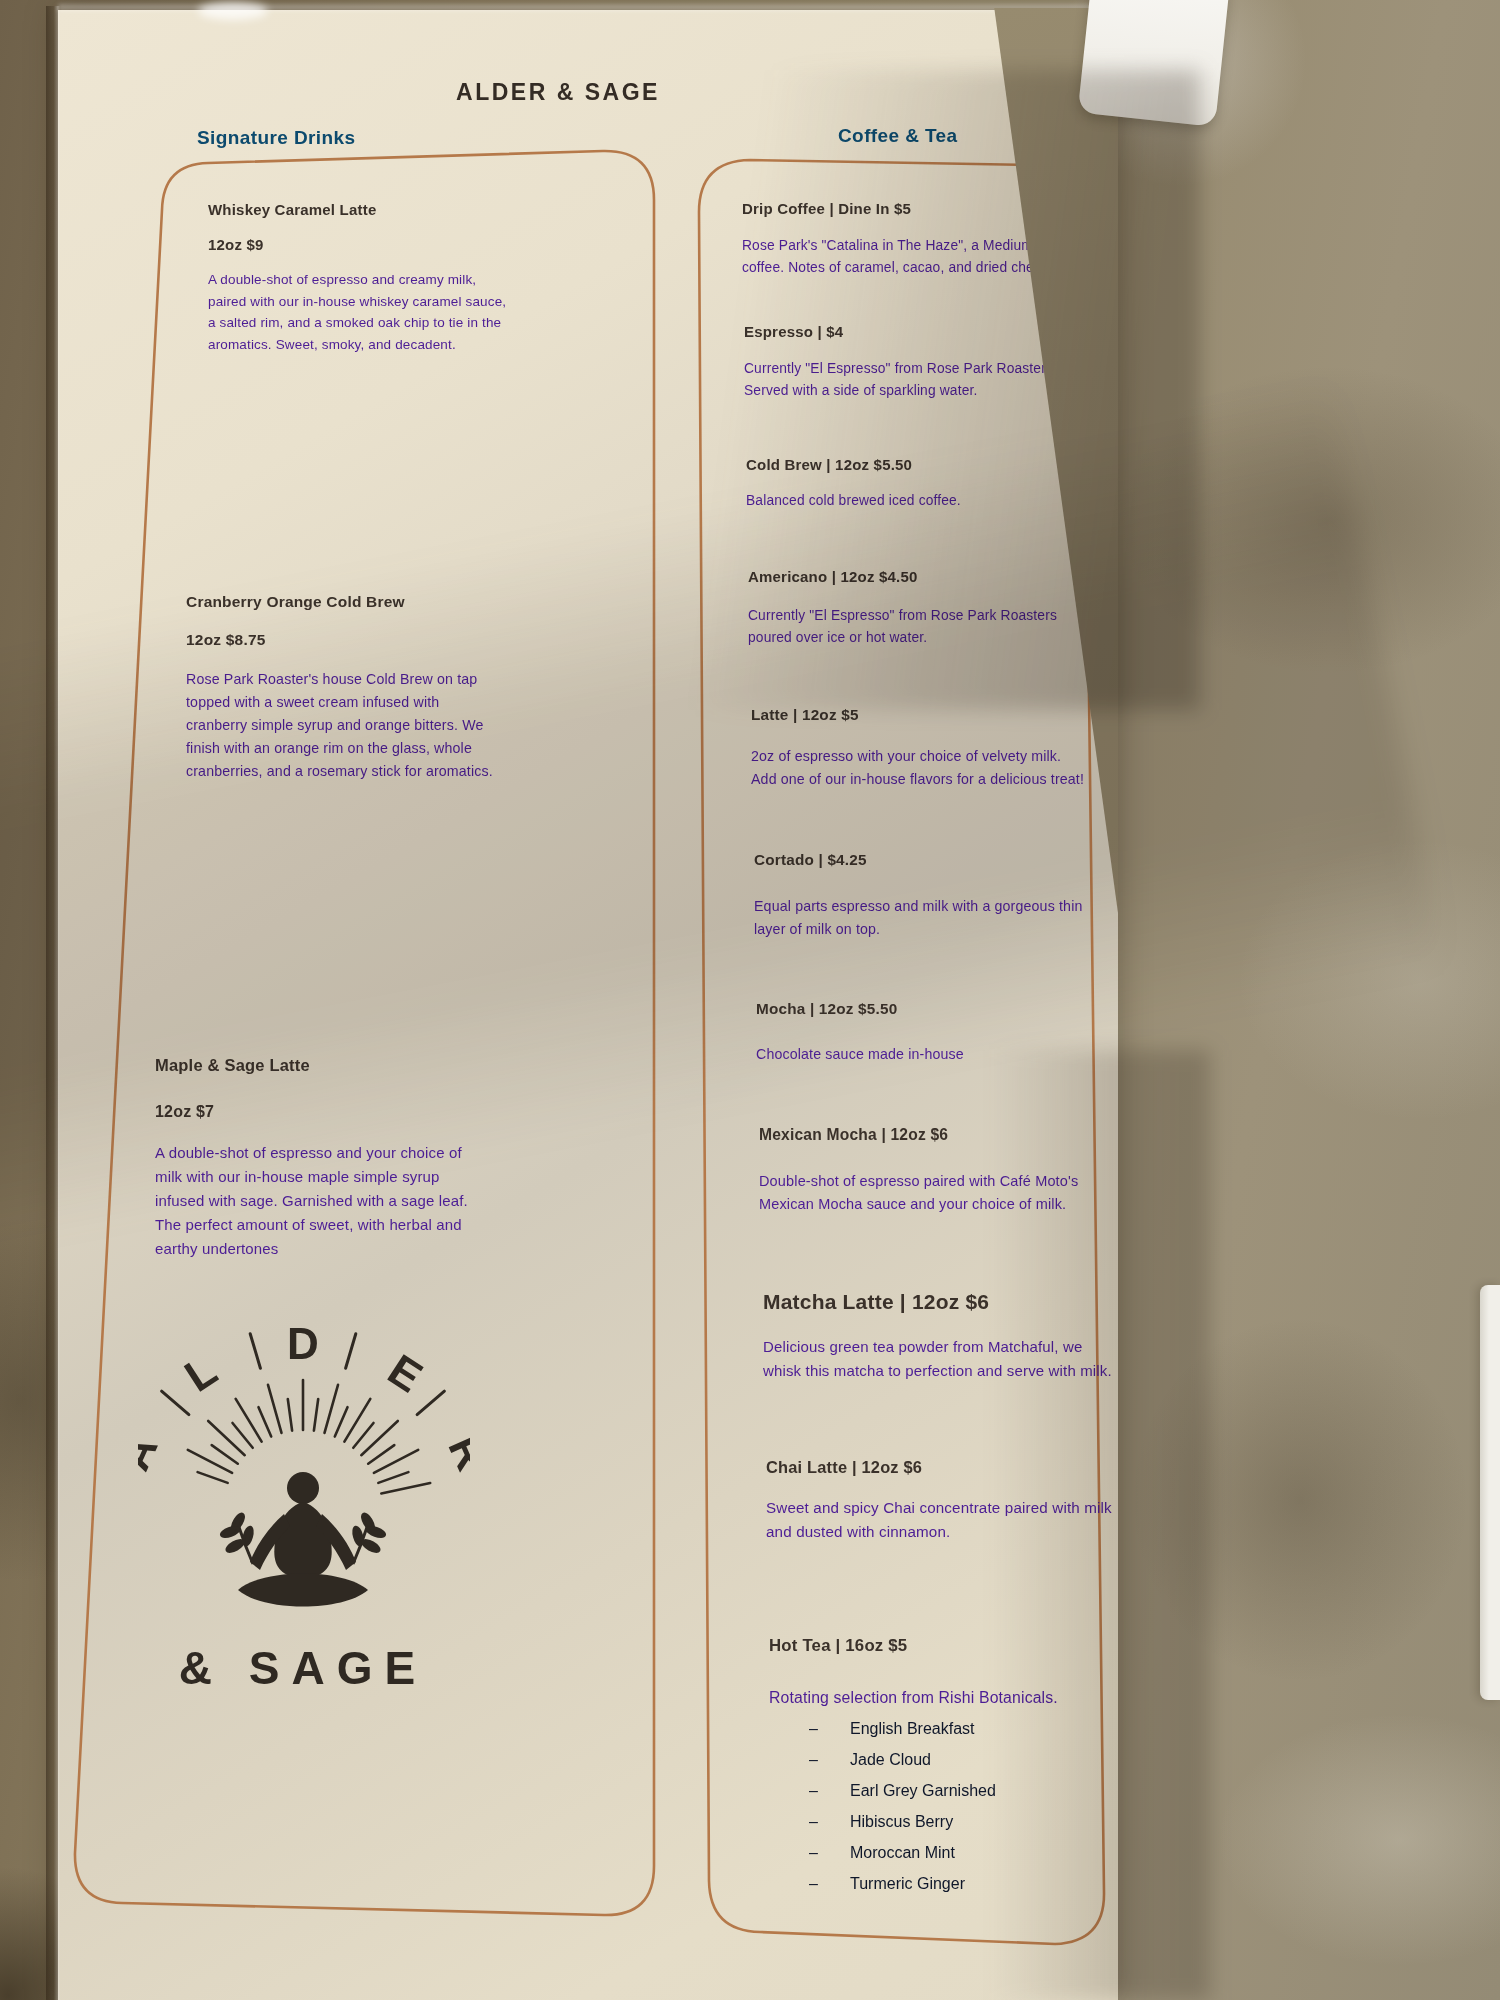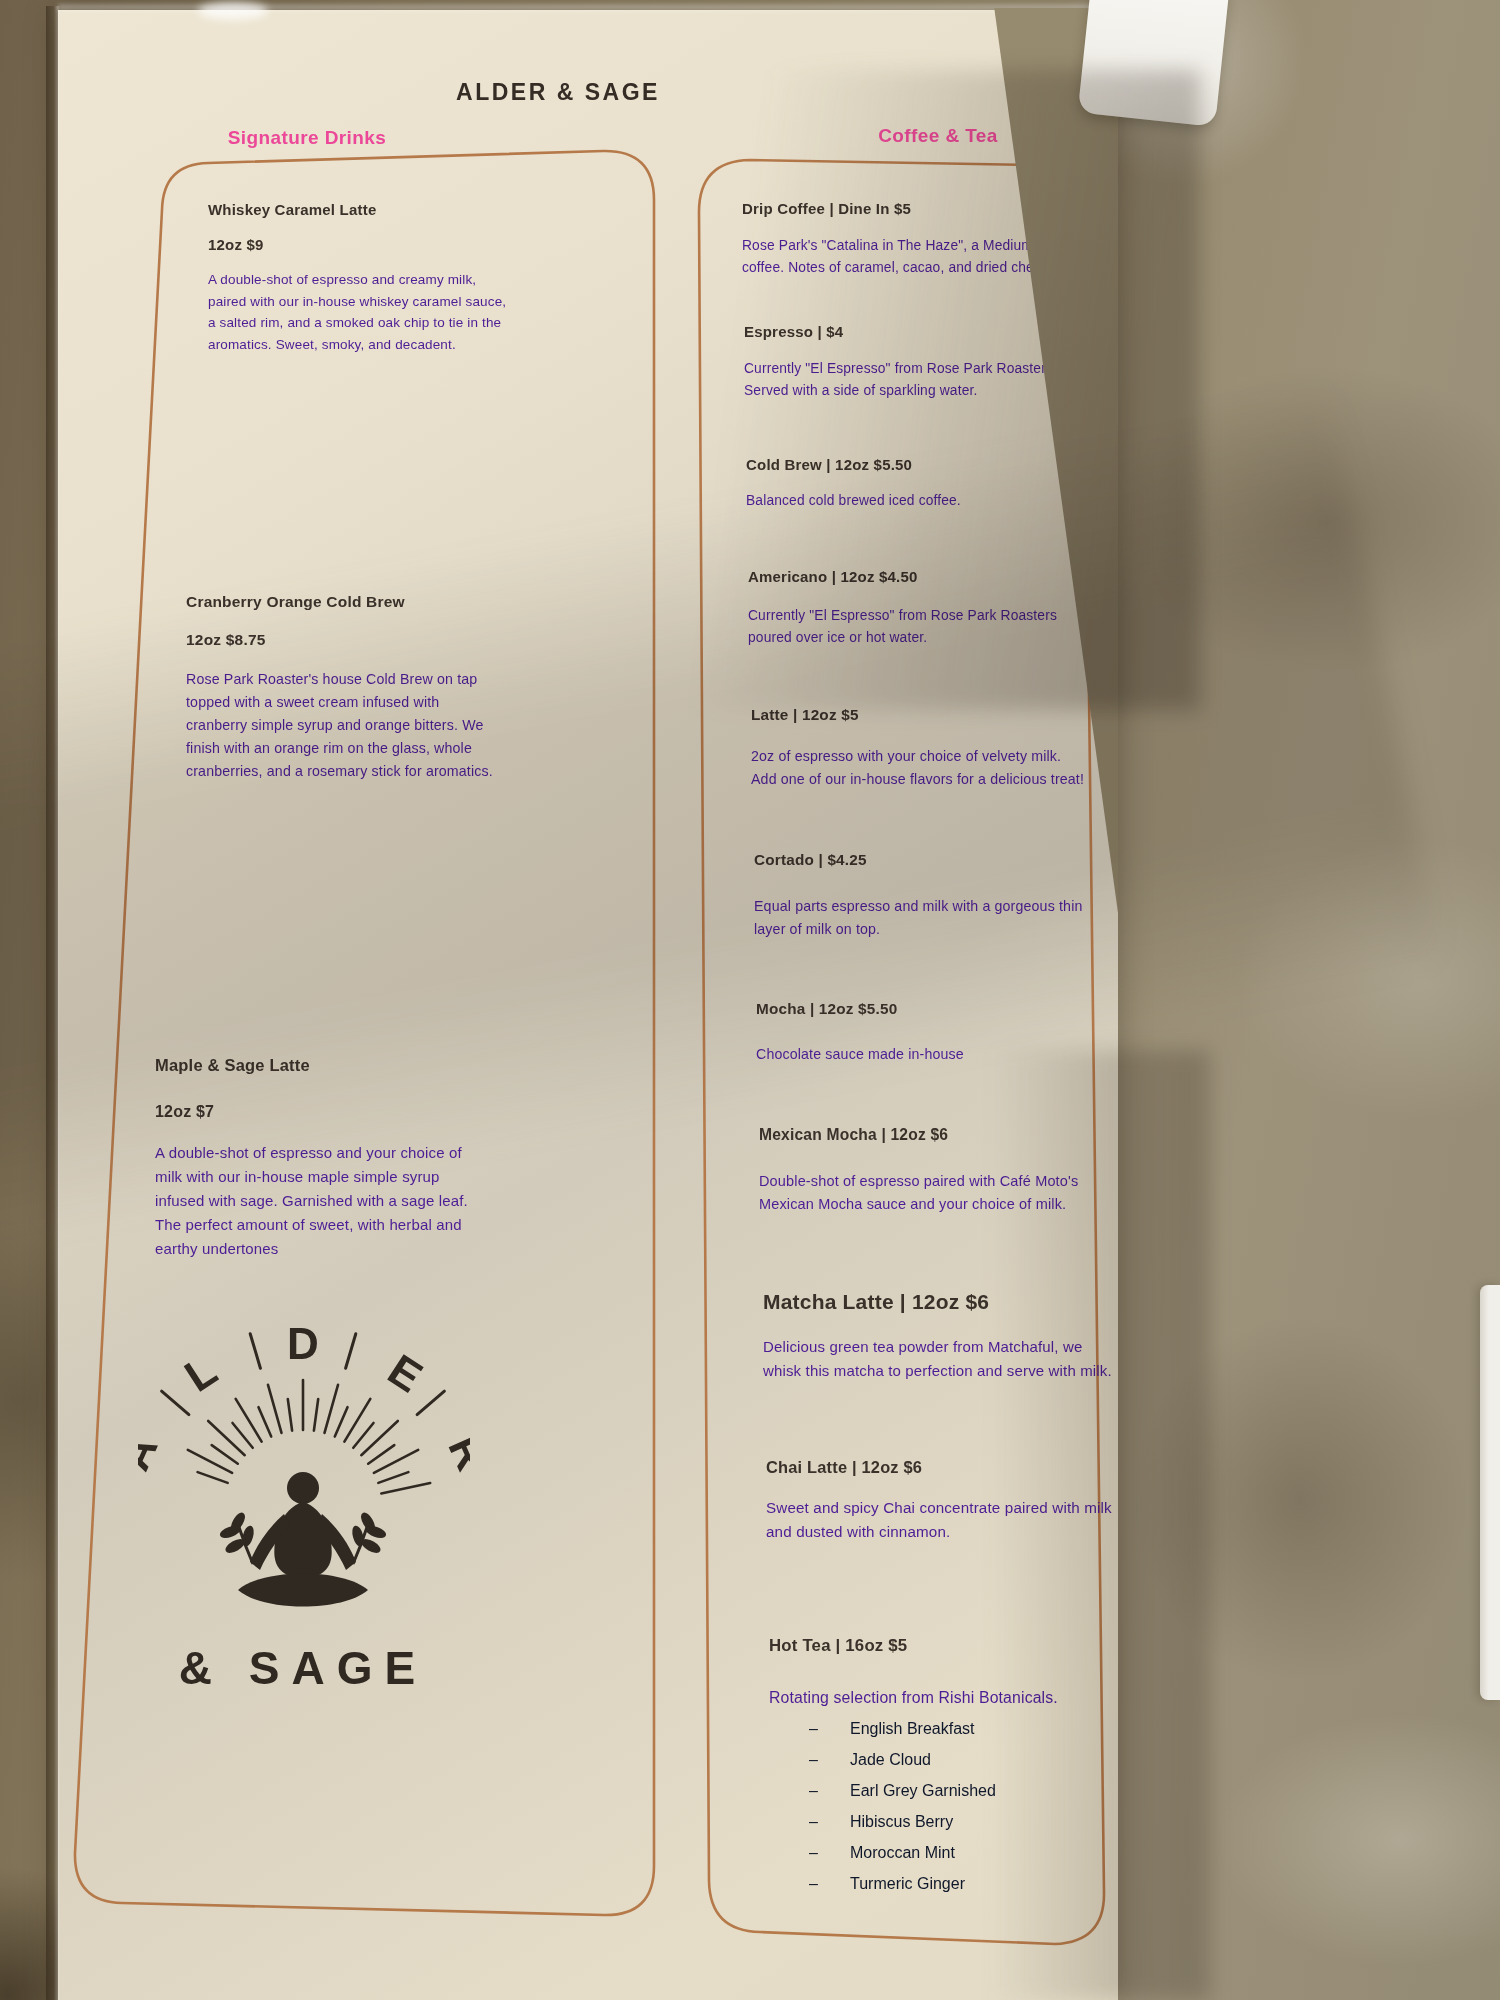--- a/index.html
+++ b/index.html
@@ -27,21 +27,21 @@
     background:linear-gradient(to right, rgba(46,34,20,.55), rgba(46,34,20,.18) 55%, rgba(255,255,255,.25) 85%, transparent);}
   .sleeve-top{position:absolute;left:0;top:-6px;width:100%;height:7px;background:rgba(255,255,255,.30);filter:blur(2px);}
   .sleeve-glint{position:absolute;left:140px;top:-8px;width:70px;height:18px;border-radius:50%;
     background:rgba(255,255,255,.75);filter:blur(4px);}
   .corner-wedge{position:absolute;left:935px;top:-2px;width:125px;height:905px;
     clip-path:polygon(1% 0, 100% 0, 100% 100%);
     background:linear-gradient(170deg,#978b6f 0%, #90846a 40%, #8a7e64 100%);}
   
   .t{position:absolute;color:#3a312a;}
   .page-title{width:380px;text-align:center;font-size:23px;font-weight:600;letter-spacing:2.5px;color:#342c25;}
-  .col-heading{text-align:center;font-size:19px;font-weight:700;letter-spacing:.4px;color:#ec4899;}
+  .col-heading{font-size:19px;font-weight:700;letter-spacing:.4px;color:#0c4a6e;}
   .iname{font-weight:700;letter-spacing:.2px;white-space:nowrap;}
   .iprice{font-weight:700;letter-spacing:.2px;white-space:nowrap;}
   .idesc{font-weight:400;white-space:pre-line;color:#4c1d95;letter-spacing:.15px;}
   
   .tea-list{list-style:none;margin:0;padding:0;font-size:16px;line-height:31px;color:#0f172a;}
   .tea-list li{position:relative;padding-left:81px;}
   .tea-list li::before{content:"–";position:absolute;left:40px;}
   
   .frame-svg{position:absolute;inset:0;width:1060px;height:1990px;pointer-events:none;}
   

